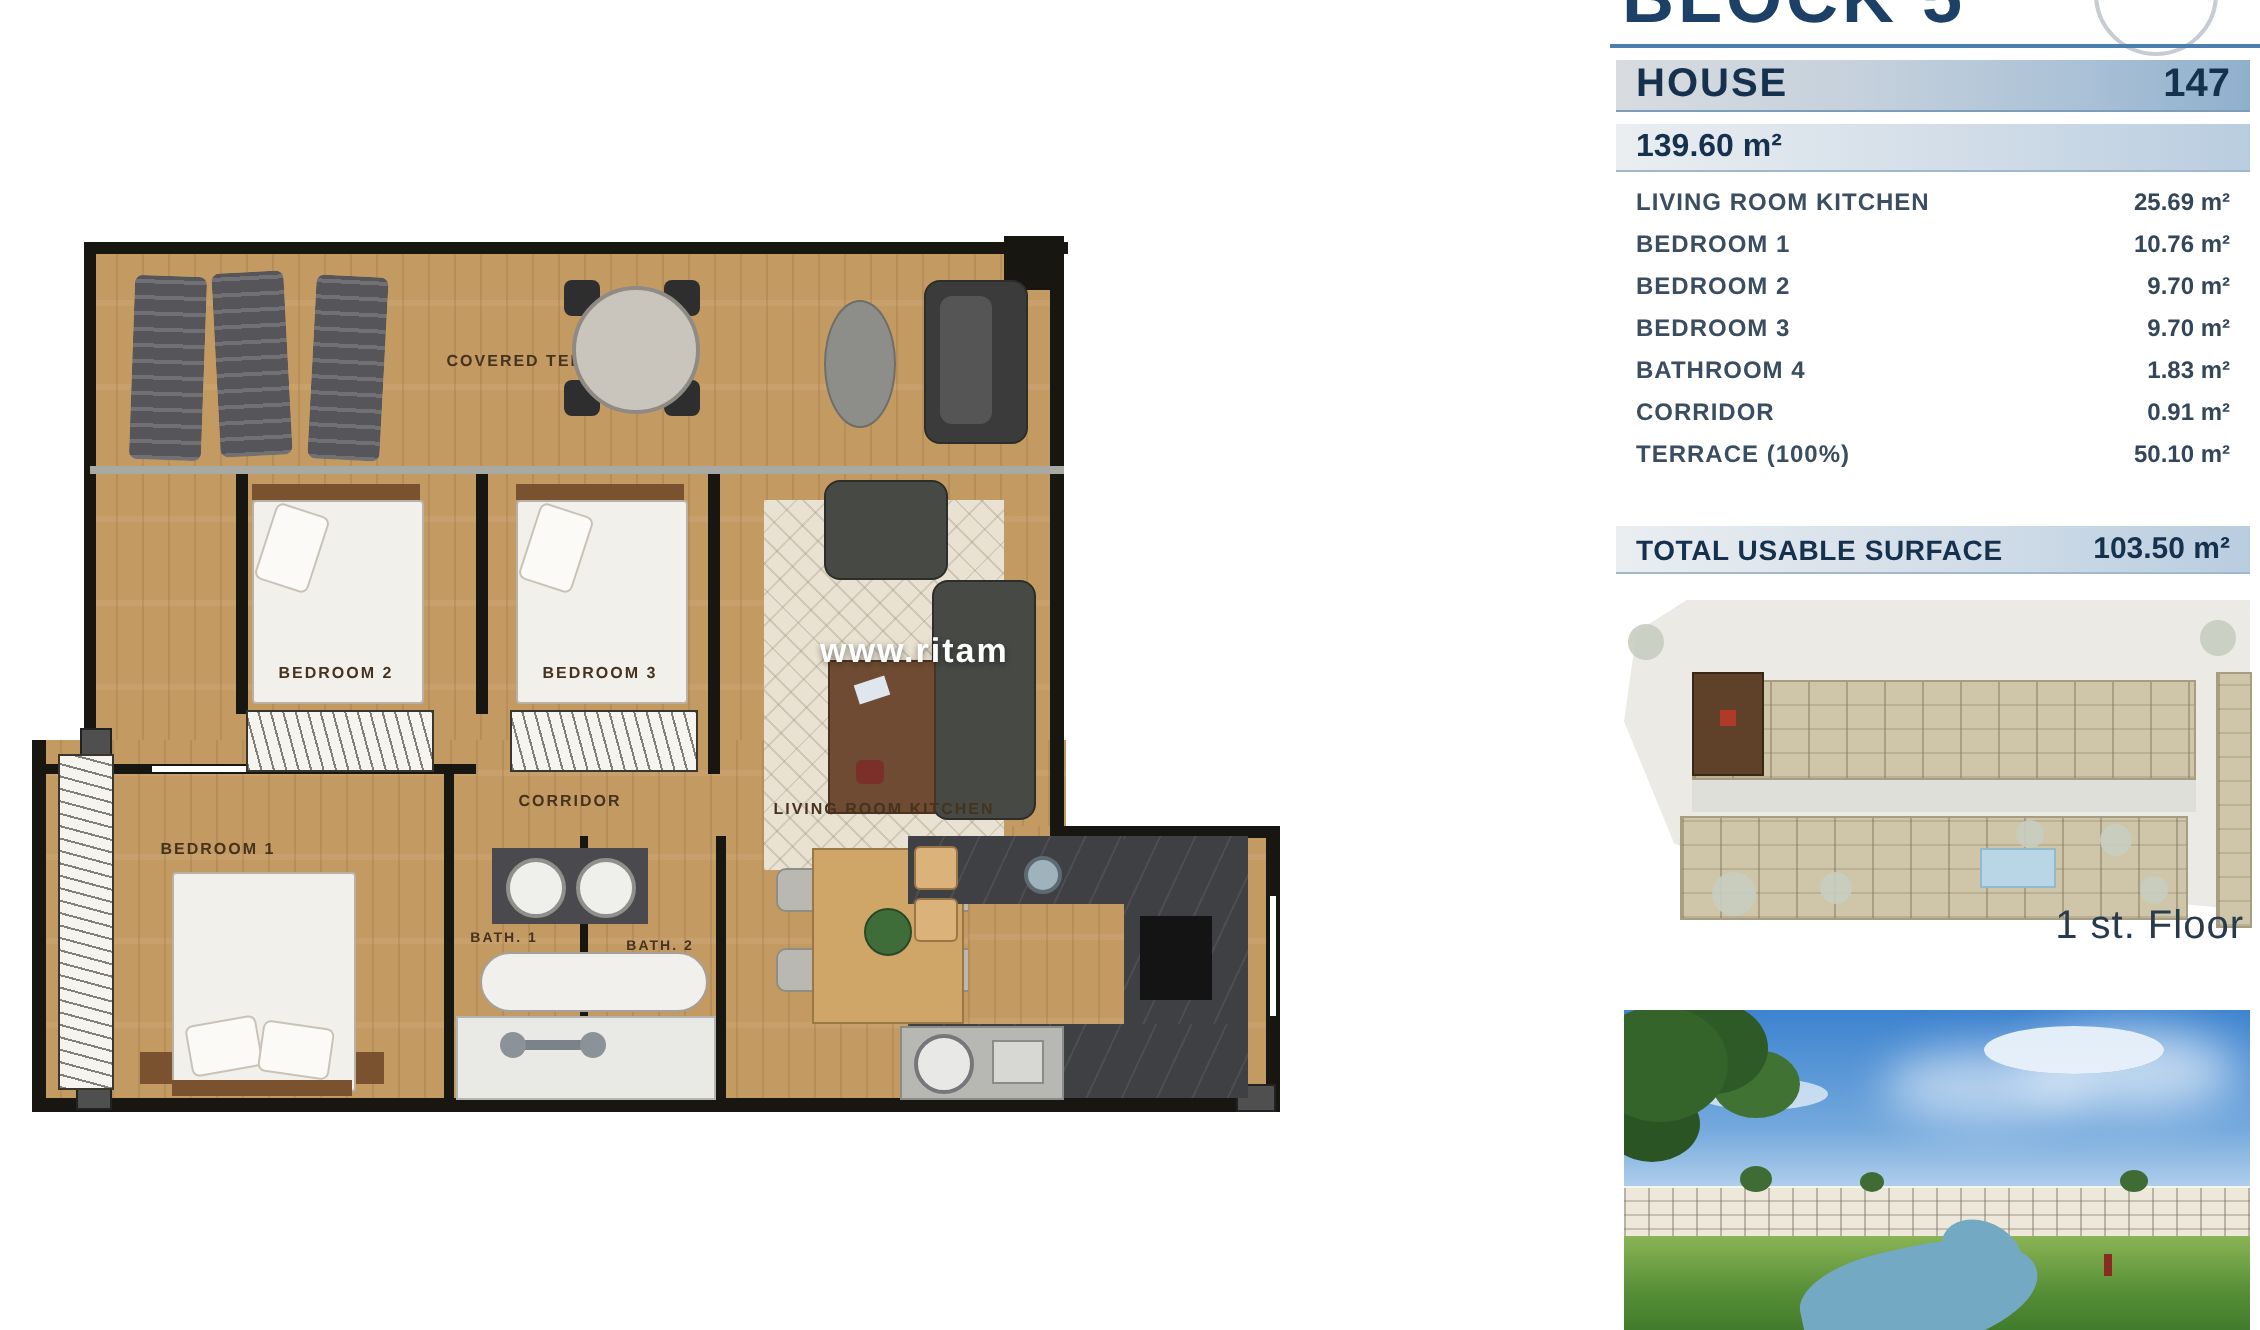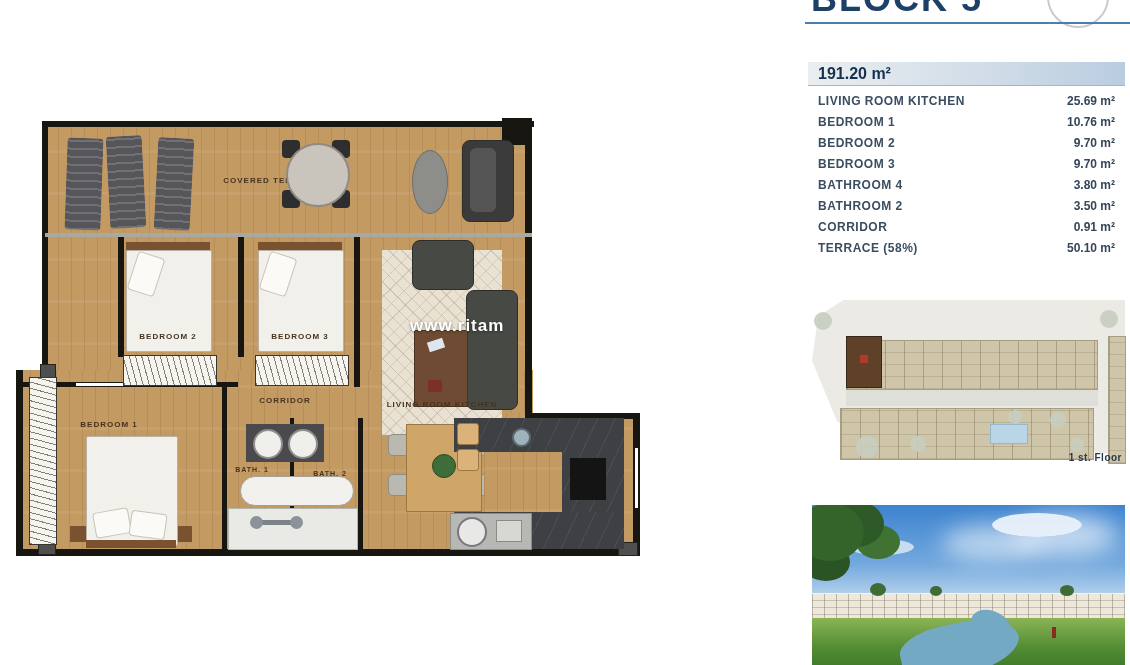--- a/index.html
+++ b/index.html
@@ -53,21 +53,21 @@
 
   
   #siteplan{left:812px;top:300px;width:313px;height:175px;}
   #terrain{left:0;top:0;width:313px;height:160px;background:#ebeae4;
     clip-path:polygon(10% 0,100% 0,100% 97%,62% 90%,30% 97%,8% 76%,0 38%,2% 10%);}
   .unitrow{background:
     repeating-linear-gradient(90deg, rgba(125,112,85,.45) 0 1px, rgba(0,0,0,0) 1px 19px),
     repeating-linear-gradient(0deg, rgba(125,112,85,.25) 0 1px, rgba(0,0,0,0) 1px 12px),
     #cfc6aa;border:1px solid #a79d82;}
   .tree{background:#c7cdbf;border-radius:50%;opacity:.9;}
-  #floor-label{font-size:10px;font-weight:700;color:#2a3a4d;letter-spacing:.5px;}
+  #floor-label{font-size:20px;font-weight:400;color:#2a3a4d;letter-spacing:.5px;}
 
   
   #photo{left:812px;top:505px;width:313px;height:160px;overflow:hidden;background:#9cc;}
   #sky{left:0;top:0;width:313px;height:108px;background:linear-gradient(180deg,#3d83cf 0%,#74a9dd 55%,#d8e8f5 100%);}
   .cloud{background:rgba(255,255,255,.85);border-radius:50%;}
   #bldgs{left:0;top:88px;width:313px;height:28px;background:
     repeating-linear-gradient(90deg, rgba(110,100,85,.40) 0 1px, rgba(0,0,0,0) 1px 12px),
     repeating-linear-gradient(0deg, rgba(110,100,85,.30) 0 1px, rgba(0,0,0,0) 1px 7px),
     #eee8da;border-top:1px solid #f7f4ec;}
   .palm{background:#3f6b35;border-radius:50%;}
@@ -190,23 +190,27 @@
     <div class="abs" style="left:276px;top:398px;width:13px;height:13px;border-radius:50%;background:#8b9298;"></div>
   </div>
 
   <div id="panel" class="abs">
     <div id="block-title-clip" class="abs">
       <div id="block-title">BLOCK 5</div>
     </div>
     <div class="abs" style="left:242px;top:-34px;width:58px;height:58px;border:2px solid #c6ccd2;border-radius:50%;background:#fff;"></div>
     <div class="abs" style="left:0;top:22px;width:325px;height:2px;background:#4a7fae;"></div>
 
+    <div class="abs bar" id="house-bar" style="left:3px;top:30px;width:317px;height:26px;">
+      <span class="navy" style="font-size:20px;font-weight:800;letter-spacing:1px;">HOUSE</span>
+      <span class="navy" style="font-size:20px;font-weight:800;">147</span>
+    </div>
 
     <div class="abs bar subbar" style="left:3px;top:62px;width:317px;height:24px;">
-      <span class="navy" style="font-size:16px;font-weight:700;">191.20 m²</span>
+      <span class="navy" style="font-size:16px;font-weight:700;">139.60 m²</span>
     </div>
 
     <div class="abs" style="left:3px;top:90px;width:317px;">
       <div class="roomrow">
         <span class="roomlabel">LIVING ROOM KITCHEN</span>
         <span class="roomvalue">25.69 m²</span>
       </div>
       <div class="roomrow">
         <span class="roomlabel">BEDROOM 1</span>
         <span class="roomvalue">10.76 m²</span>
@@ -214,36 +218,36 @@
       <div class="roomrow">
         <span class="roomlabel">BEDROOM 2</span>
         <span class="roomvalue">9.70 m²</span>
       </div>
       <div class="roomrow">
         <span class="roomlabel">BEDROOM 3</span>
         <span class="roomvalue">9.70 m²</span>
       </div>
       <div class="roomrow">
         <span class="roomlabel">BATHROOM 4</span>
-        <span class="roomvalue">3.80 m²</span>
-      </div>
-      <div class="roomrow">
-        <span class="roomlabel">BATHROOM 2</span>
-        <span class="roomvalue">3.50 m²</span>
+        <span class="roomvalue">1.83 m²</span>
       </div>
       <div class="roomrow">
         <span class="roomlabel">CORRIDOR</span>
         <span class="roomvalue">0.91 m²</span>
       </div>
       <div class="roomrow">
-        <span class="roomlabel">TERRACE (58%)</span>
+        <span class="roomlabel">TERRACE (100%)</span>
         <span class="roomvalue">50.10 m²</span>
       </div>
     </div>
 
+    <div class="abs bar subbar" style="left:3px;top:263px;width:317px;height:24px;">
+      <span class="navy" style="font-size:14px;font-weight:800;letter-spacing:.3px;">TOTAL USABLE SURFACE</span>
+      <span class="navy" style="font-size:15px;font-weight:800;">103.50 m²</span>
+    </div>
   </div>
 
   <div id="siteplan" class="abs">
     <div id="terrain" class="abs"></div>
     <div class="abs tree" style="left:2px;top:12px;width:18px;height:18px;"></div>
     <div class="abs tree" style="left:288px;top:10px;width:18px;height:18px;"></div>
     <div class="abs unitrow" style="left:34px;top:40px;width:250px;height:48px;"></div>
     <div class="abs unitrow" style="left:296px;top:36px;width:16px;height:126px;"></div>
     <div class="abs" style="left:34px;top:36px;width:34px;height:50px;background:#5e4128;border:1px solid #3a2817;">
       <div class="abs" style="left:13px;top:18px;width:8px;height:8px;background:#b03a2a;"></div>

